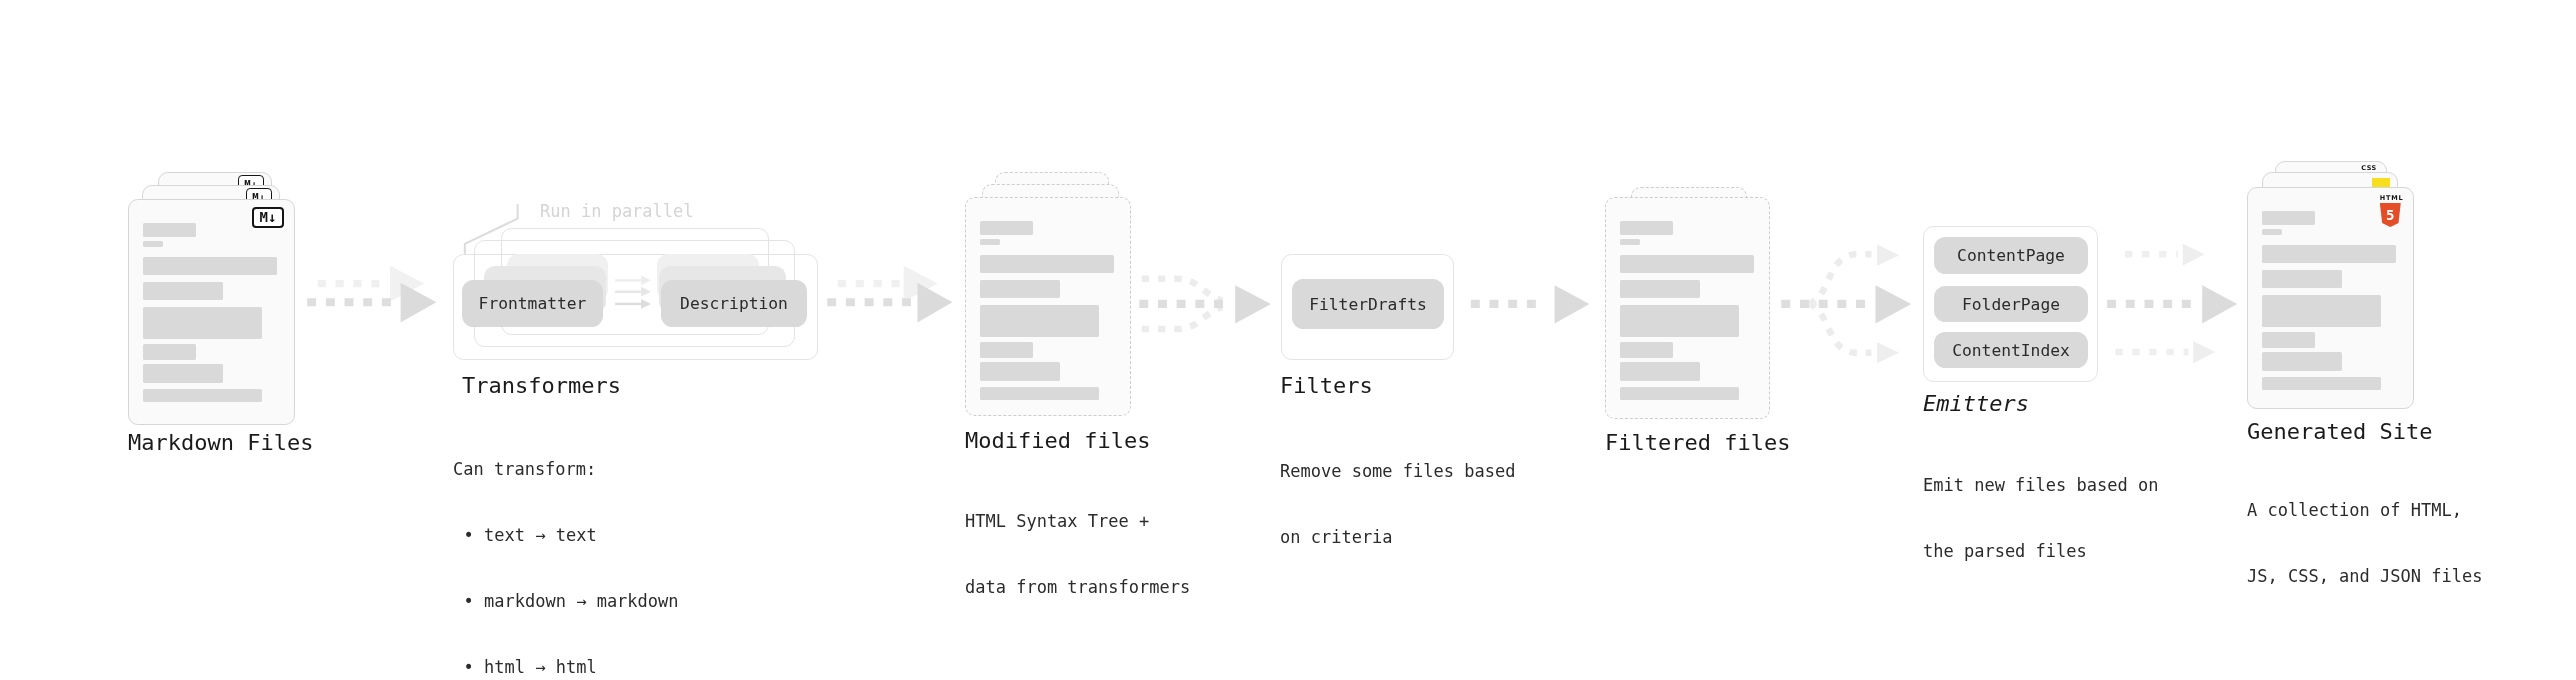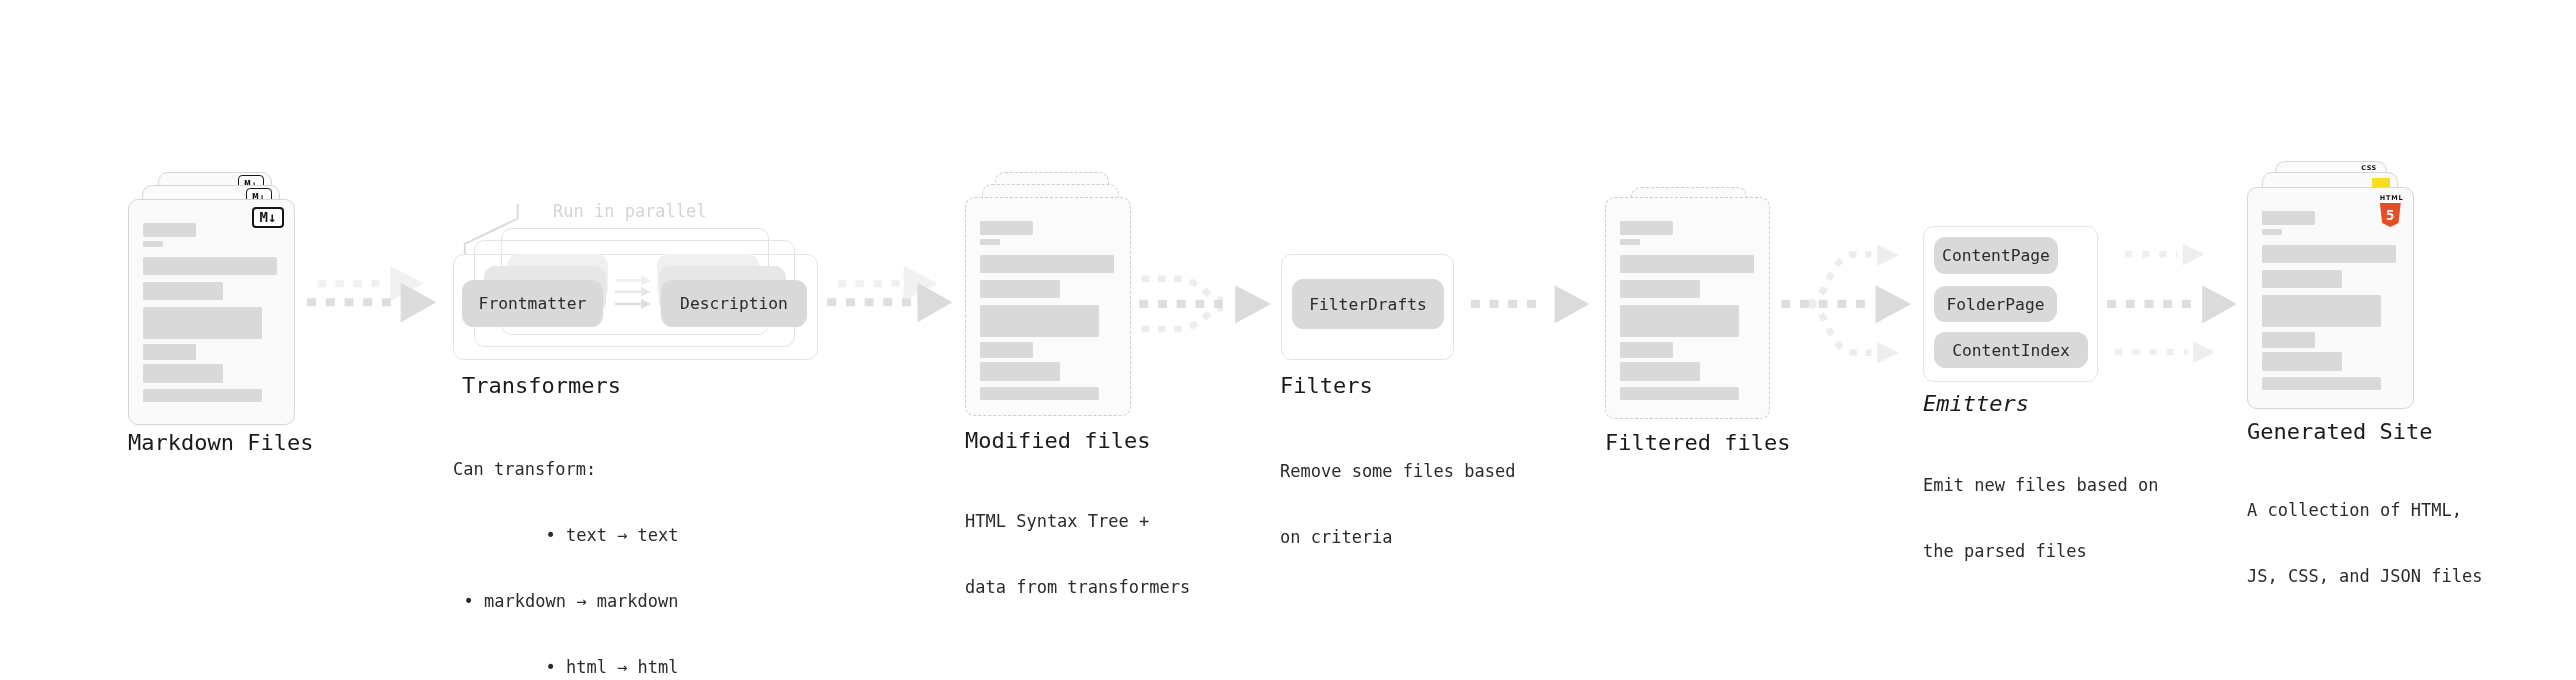--- a/index.html
+++ b/index.html
@@ -63,21 +63,21 @@
     position:absolute;box-sizing:border-box;border-radius:11.4px;background:#d9d9d9;
     display:flex;align-items:center;justify-content:center;
     color:#2b2b2b;font-size:16.3px;
   }
   .pill.ghost1{background:#e7e7e7;}
   .pill.ghost2{background:#f0f0f0;}
 
   
   .stage-title{position:absolute;font-size:22px;line-height:28px;color:#1a1a1a;white-space:pre;}
   .stage-desc{position:absolute;font-size:17px;line-height:22px;color:#2b2b2b;white-space:pre;}
-  .bullet{padding-left:10.6px;text-align:right;}
+  .bullet{padding-left:10.6px;}
   .annotation{position:absolute;font-size:17px;color:#d4d4d4;white-space:pre;}
 
   
   .dash-main{stroke:#dedede;stroke-width:10;stroke-dasharray:11 12;fill:none;}
   .head-main{fill:#dbdbdb;}
   .dash-ghost{stroke:#f0f0f0;stroke-width:9;stroke-dasharray:10 12;fill:none;}
   .head-ghost{fill:#f1f1f1;}
   .dash-light{stroke:#ececec;stroke-width:8;stroke-dasharray:9 11;fill:none;}
   .dash-light2{stroke:#efefef;stroke-width:8;stroke-dasharray:9 12;fill:none;}
   .head-light{fill:#eeeeee;}
@@ -164,21 +164,21 @@
         <div class="bar b5"></div>
         <div class="bar b6"></div>
         <div class="bar b7"></div>
         <div class="bar b8"></div>
       </div>
     </div>
     <div class="stage-title" style="left:128px;top:429px;">Markdown Files</div>
   </div>
 
   <div>
-    <div class="annotation" style="left:553px;top:201px;">Run in parallel</div>
+    <div class="annotation" style="left:540px;top:201px;">Run in parallel</div>
 
     <div class="group-box" style="left:501px;top:228px;width:268px;height:107px;"></div>
     <div class="group-box" style="left:474px;top:240px;width:321px;height:107px;"></div>
     <div class="group-box" style="left:453px;top:254px;width:365px;height:106px;"></div>
 
     <div class="pill ghost2" style="left:507px;top:254px;width:101px;height:47px;"></div>
     <div class="pill ghost1" style="left:484px;top:266px;width:122px;height:47px;"></div>
     <div class="pill" style="left:462px;top:280px;width:141px;height:47px;">Frontmatter</div>
 
     <div class="pill ghost2" style="left:657px;top:254px;width:102px;height:47px;"></div>
@@ -238,22 +238,22 @@
         <div class="bar b6"></div>
         <div class="bar b7"></div>
         <div class="bar b8"></div>
       </div>
     </div>
     <div class="stage-title" style="left:1605px;top:429px;">Filtered files</div>
   </div>
 
   <div>
     <div class="group-box" style="left:1923px;top:226px;width:175px;height:156px;"></div>
-    <div class="pill" style="left:1934px;top:237px;width:124px;height:37px;text-align:center;">ContentPage</div>
-    <div class="pill" style="left:1934px;top:286px;width:123px;height:36px;">FolderPage</div>
+    <div class="pill" style="left:1934px;top:237px;width:154px;height:37px;text-align:center;">ContentPage</div>
+    <div class="pill" style="left:1934px;top:286px;width:154px;height:36px;">FolderPage</div>
     <div class="pill" style="left:1934px;top:332px;width:154px;height:36px;">ContentIndex</div>
     <div class="stage-title" style="left:1923px;top:390px;font-style:italic;">Emitters</div>
     <div class="stage-desc" style="left:1923px;top:430px;">
       <div>Emit new files based on</div>
       <div>the parsed files</div>
     </div>
   </div>
 
   <div>
     <div class="file-card" style="left:2275px;top:161px;width:112px;height:89px;">

